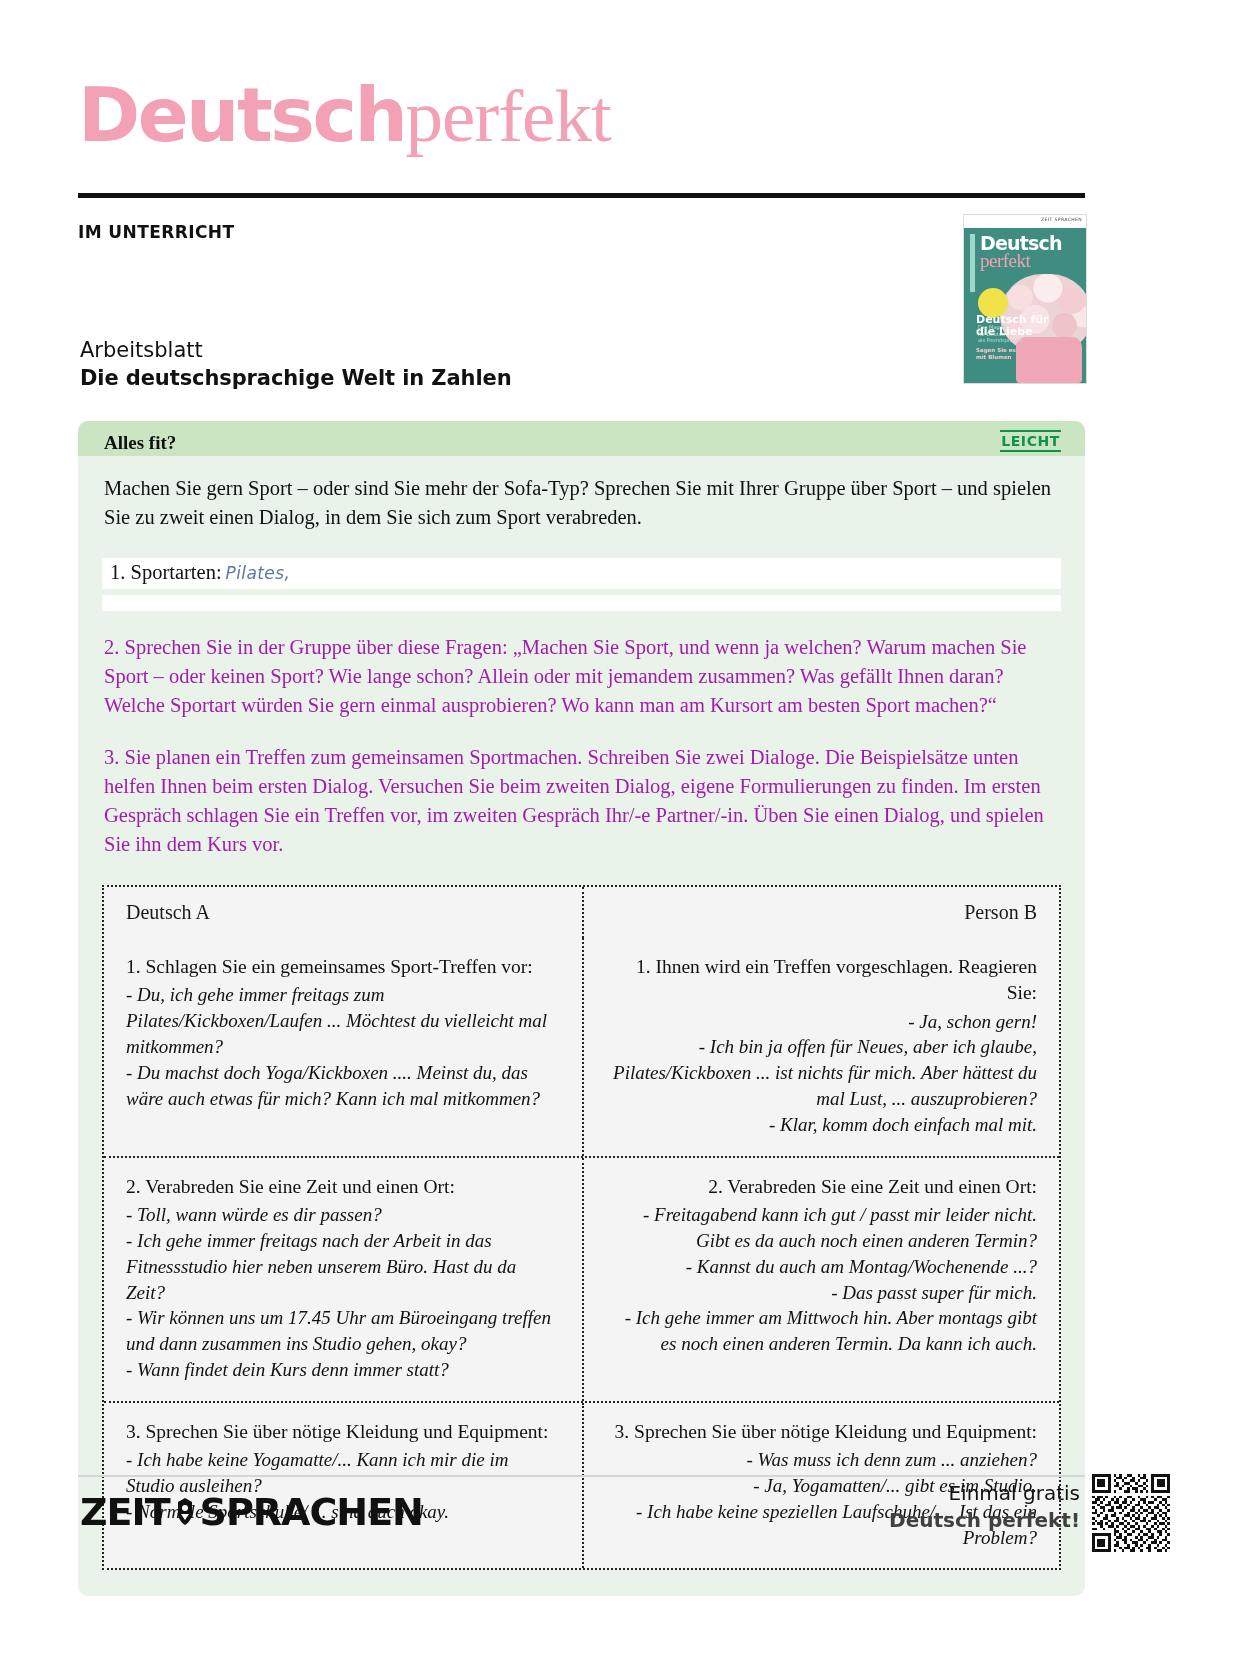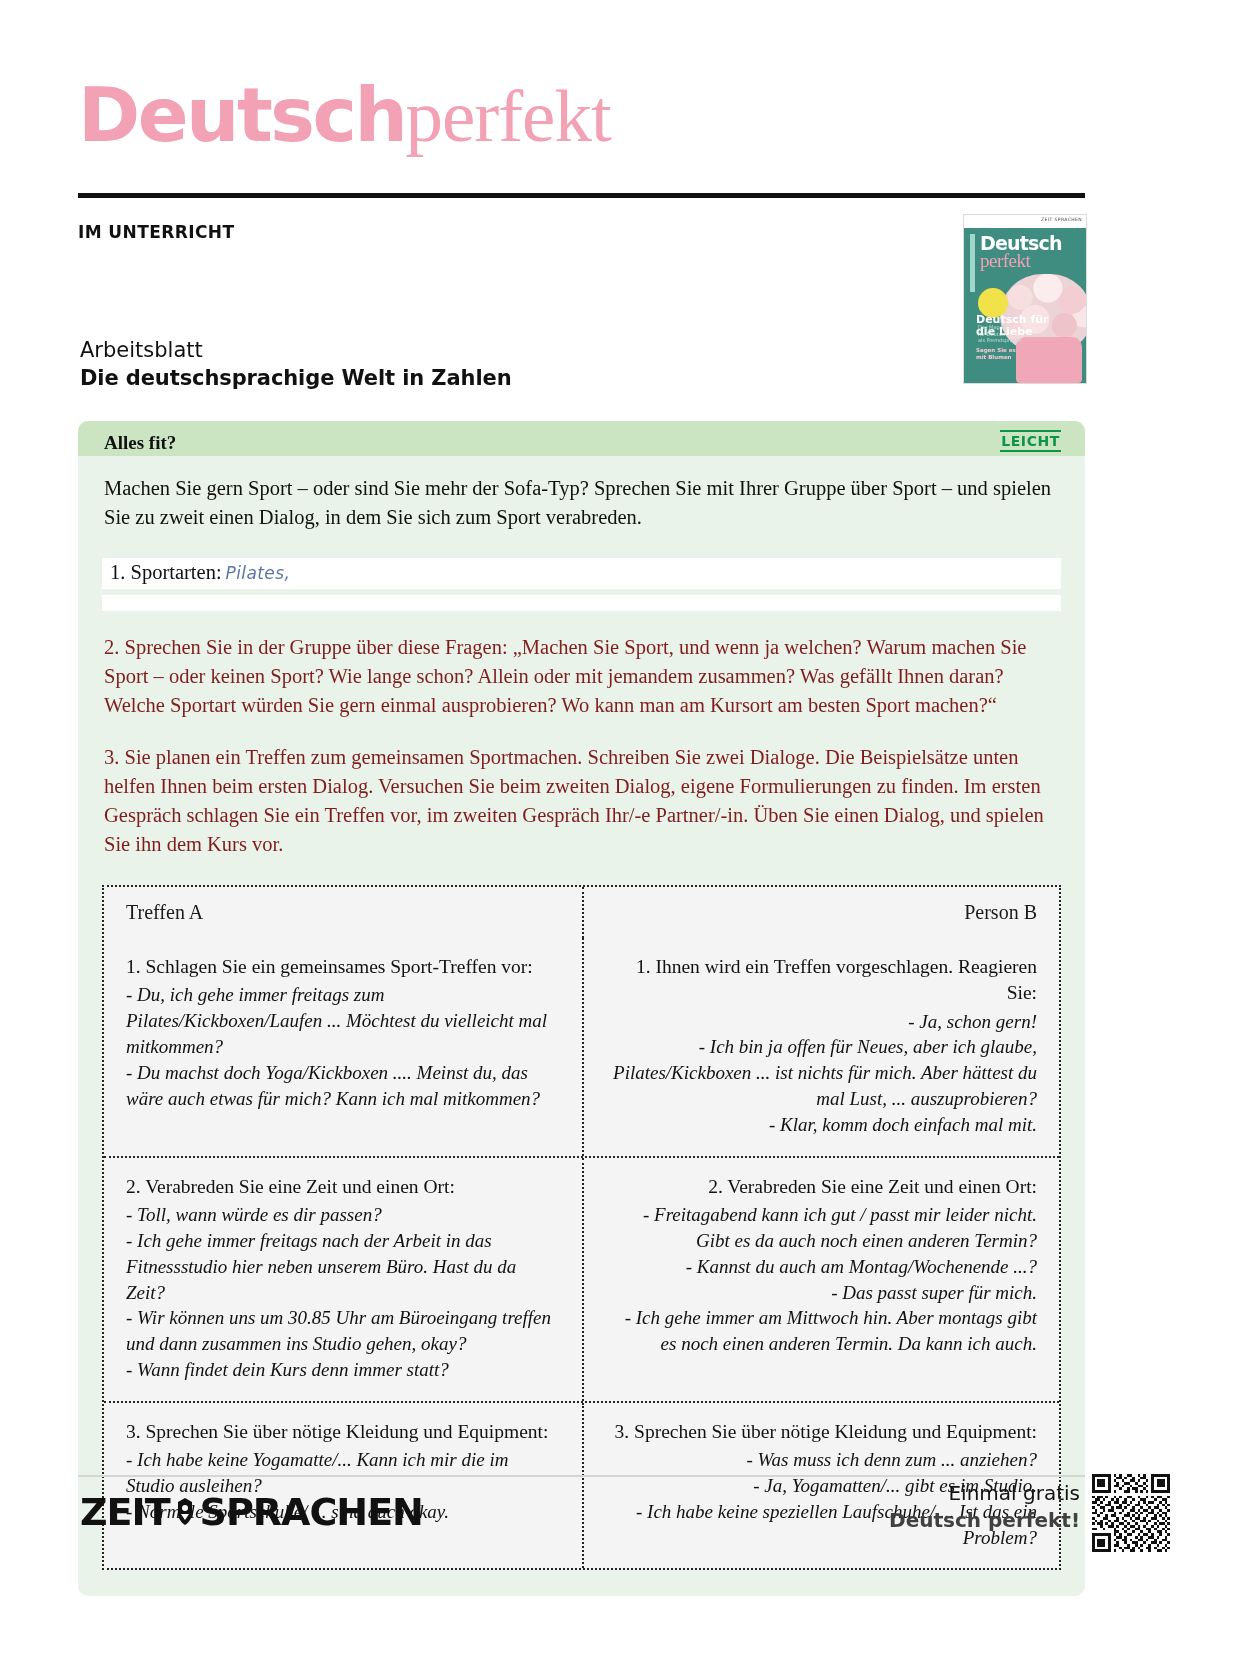--- a/index.html
+++ b/index.html
@@ -275,21 +275,21 @@
     color: #5b77a8;
     letter-spacing: 0.4px;
     margin-left: 4px;
   }
 
   .para {
     padding: 0 26px;
     margin-top: 22px;
     font-size: 20.5px;
     line-height: 1.42;
-    color: #7f1d1d;
+    color: #a21caf;
     text-align: left;
   }
 
   
   .dlg-table {
     margin: 26px 24px 0 24px;
     border: 2px dotted #222222;
     background: #f4f4f4;
   }
   .dlg-row {
@@ -431,21 +431,21 @@
         <span class="prompt"><span>1. Sportarten:</span><span class="handwriting">Pilates,</span></span>
       </div>
       <div class="answer-row second"></div>
     </div>
 
     <div class="para">2. Sprechen Sie in der Gruppe über diese Fragen: „Machen Sie Sport, und wenn ja welchen? Warum machen Sie Sport – oder keinen Sport? Wie lange schon? Allein oder mit jemandem zusammen? Was gefällt Ihnen daran? Welche Sportart würden Sie gern einmal ausprobieren? Wo kann man am Kursort am besten Sport machen?“</div>
     <div class="para">3. Sie planen ein Treffen zum gemeinsamen Sportmachen. Schreiben Sie zwei Dialoge. Die Beispielsätze unten helfen Ihnen beim ersten Dialog. Versuchen Sie beim zweiten Dialog, eigene Formulierungen zu finden. Im ersten Gespräch schlagen Sie ein Treffen vor, im zweiten Gespräch Ihr/-e Partner/-in. Üben Sie einen Dialog, und spielen Sie ihn dem Kurs vor.</div>
 
     <div class="dlg-table">
       <div class="dlg-row dlg-head">
-        <div class="dlg-cell">Treffen A</div>
+        <div class="dlg-cell">Deutsch A</div>
         <div class="dlg-cell">Person B</div>
       </div>
       <div id="dlg-body">
           <div class="dlg-row">
             <div class="dlg-cell">
               <div class="dlg-prompt">1. Schlagen Sie ein gemeinsames Sport-Treffen vor:</div>
               <div class="dlg-line">- Du, ich gehe immer freitags zum Pilates/Kickboxen/Laufen ... Möchtest du vielleicht mal mitkommen?</div>
               <div class="dlg-line">- Du machst doch Yoga/Kickboxen .... Meinst du, das wäre auch etwas für mich? Kann ich mal mitkommen?</div>
             </div>
             <div class="dlg-cell">
@@ -453,21 +453,21 @@
               <div class="dlg-line">- Ja, schon gern!</div>
               <div class="dlg-line">- Ich bin ja offen für Neues, aber ich glaube, Pilates/Kickboxen ... ist nichts für mich. Aber hättest du mal Lust, ... auszuprobieren?</div>
               <div class="dlg-line">- Klar, komm doch einfach mal mit.</div>
             </div>
           </div>
           <div class="dlg-row">
             <div class="dlg-cell">
               <div class="dlg-prompt">2. Verabreden Sie eine Zeit und einen Ort:</div>
               <div class="dlg-line">- Toll, wann würde es dir passen?</div>
               <div class="dlg-line">- Ich gehe immer freitags nach der Arbeit in das Fitnessstudio hier neben unserem Büro. Hast du da Zeit?</div>
-              <div class="dlg-line">- Wir können uns um 30.85 Uhr am Büroeingang treffen und dann zusammen ins Studio gehen, okay?</div>
+              <div class="dlg-line">- Wir können uns um 17.45 Uhr am Büroeingang treffen und dann zusammen ins Studio gehen, okay?</div>
               <div class="dlg-line">- Wann findet dein Kurs denn immer statt?</div>
             </div>
             <div class="dlg-cell">
               <div class="dlg-prompt">2. Verabreden Sie eine Zeit und einen Ort:</div>
               <div class="dlg-line">- Freitagabend kann ich gut / passt mir leider nicht. Gibt es da auch noch einen anderen Termin?</div>
               <div class="dlg-line">- Kannst du auch am Montag/Wochenende ...?</div>
               <div class="dlg-line">- Das passt super für mich.</div>
               <div class="dlg-line">- Ich gehe immer am Mittwoch hin. Aber montags gibt es noch einen anderen Termin. Da kann ich auch.</div>
             </div>
           </div>

